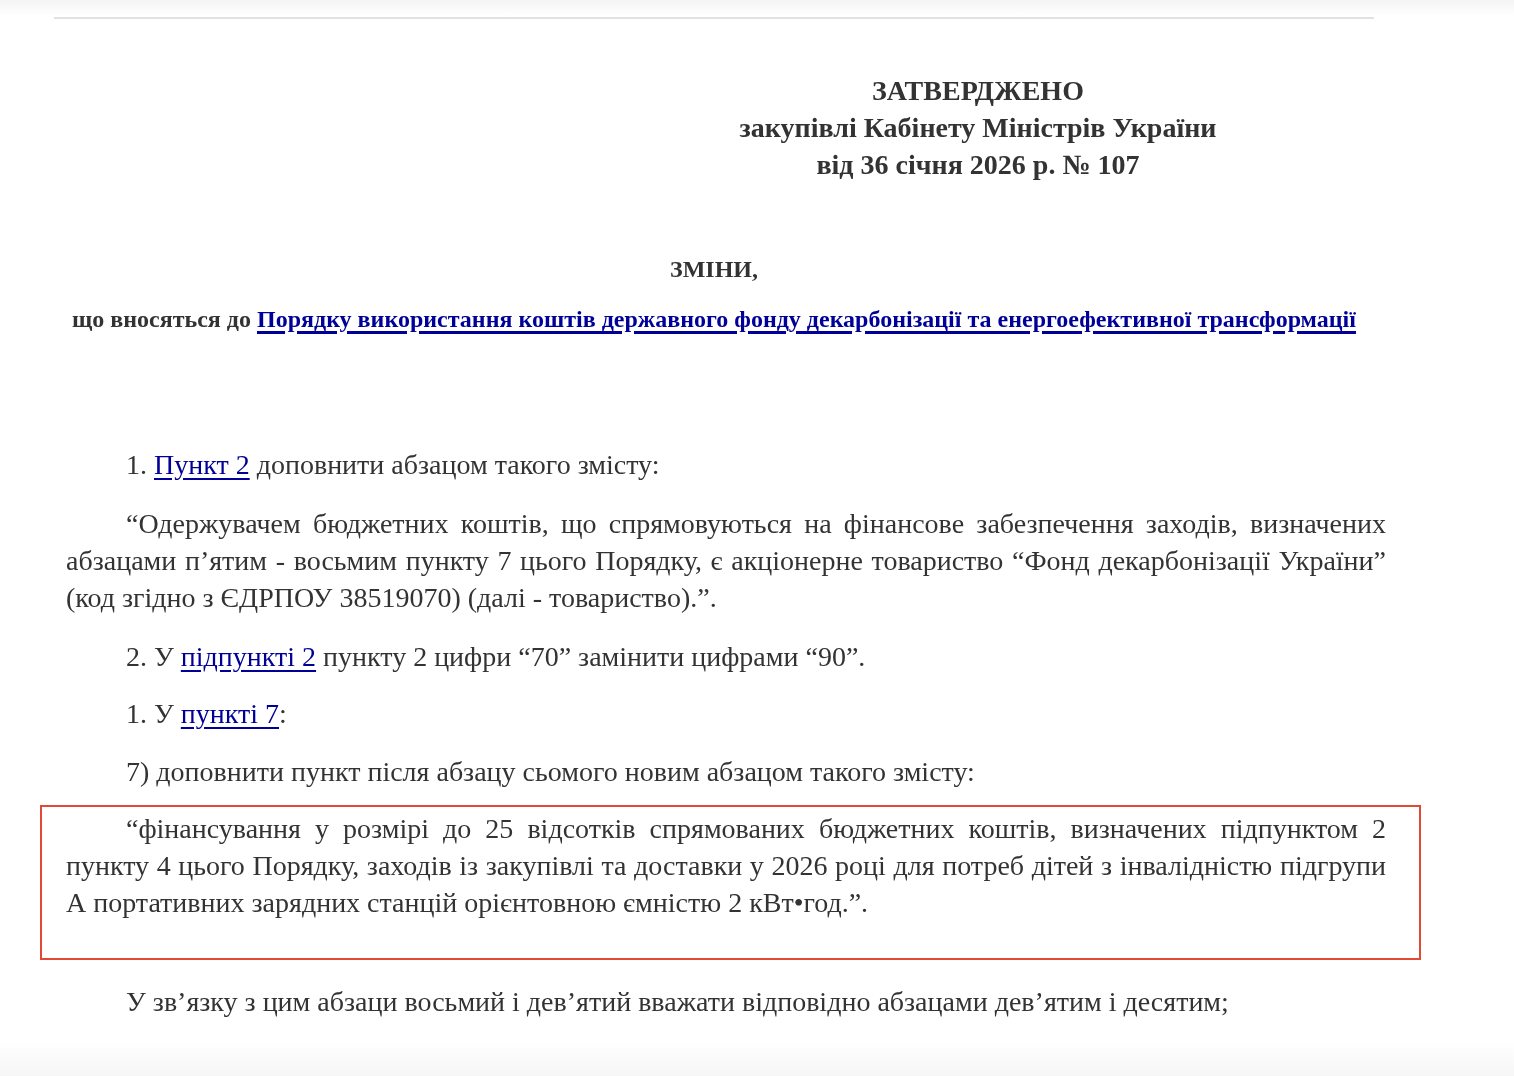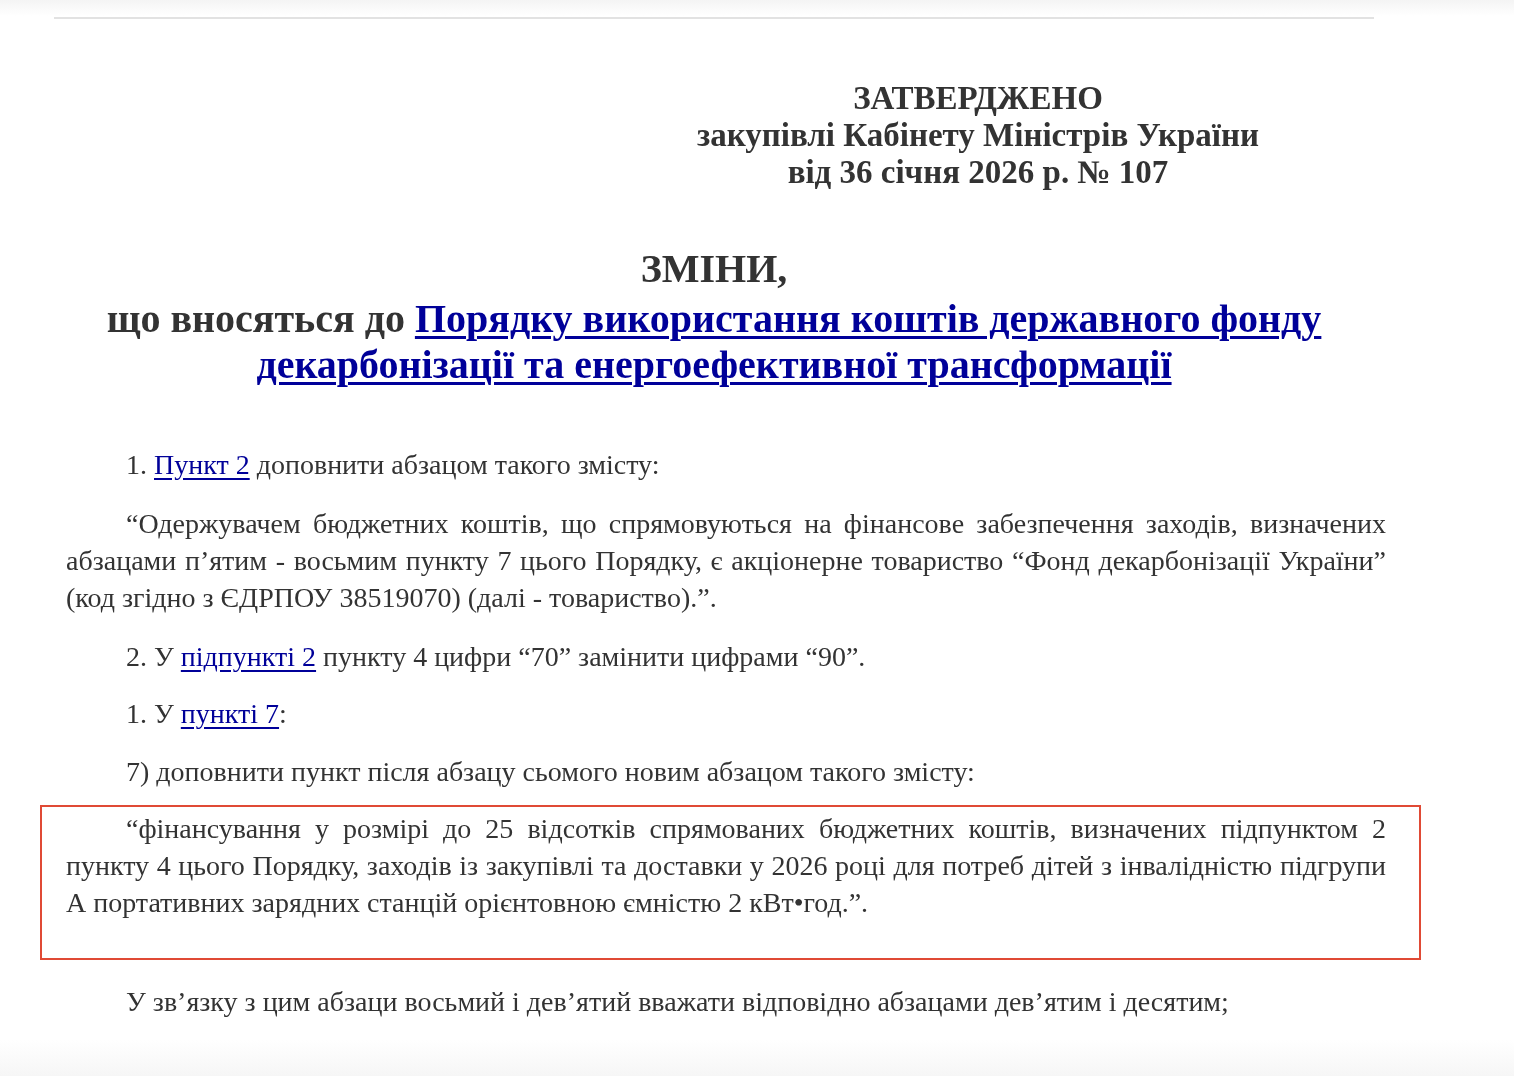--- a/index.html
+++ b/index.html
@@ -7,26 +7,26 @@
       width: 1514px; height: 1076px; overflow: hidden; position: relative;
       font-family: "Liberation Serif", "DejaVu Serif", serif;
       color: #333333;
       background: linear-gradient(to bottom, #f4f4f4 0px, #ffffff 16px, #ffffff 1040px, #f6f6f6 1076px);
     }
     .top-rule {
       position: absolute; left: 54px; top: 17px; width: 1320px; height: 2px;
       background: #e2e2e2;
     }
     .approval {
-      position: absolute; left: 680px; top: 80px; width: 596px;
-      text-align: center; font-weight: bold; font-size: 33px; line-height: 37px; color: #333;
+      position: absolute; left: 680px; top: 72px; width: 596px;
+      text-align: center; font-weight: bold; font-size: 28px; line-height: 37px; color: #333;
     }
     .title-block {
       position: absolute; left: 54px; top: 246px; width: 1320px;
-      text-align: center; font-weight: bold; font-size: 40px; line-height: 46px; color: #333;
+      text-align: center; font-weight: bold; font-size: 24px; line-height: 46px; color: #333;
     }
     .title-block .t1 { margin-bottom: 4px; }
     a { color: #000099; text-decoration: underline; text-underline-offset: 4px; }
     .title-block a { text-decoration-thickness: 3px; text-align: center; }
     .para {
       position: absolute; left: 66px; width: 1320px;
       font-size: 28px; line-height: 37px; color: #333;
       text-align: justify; text-indent: 60px; margin: 0;
     }
     .hl-box {
@@ -49,21 +49,21 @@
   <div class="t1">ЗМІНИ,</div>
   <div>
     <span>що вносяться до </span><a href="#">Порядку використання коштів державного фонду декарбонізації та енергоефективної трансформації</a>
   </div>
 </div>
 
 <p class="para" style="top:446px;"><span>1. </span><a href="#">Пункт 2</a><span> доповнити абзацом такого змісту:</span></p>
 
 <p class="para" style="top:505px;">“Одержувачем бюджетних коштів, що спрямовуються на фінансове забезпечення заходів, визначених абзацами п’ятим - восьмим пункту 7 цього Порядку, є акціонерне товариство “Фонд декарбонізації України” (код згідно з ЄДРПОУ 38519070) (далі - товариство).”.</p>
 
-<p class="para" style="top:638px;"><span>2. У </span><a href="#">підпункті 2</a><span> пункту 4 цифри “70” замінити цифрами “90”.</span></p>
+<p class="para" style="top:638px;"><span>2. У </span><a href="#">підпункті 2</a><span> пункту 2 цифри “70” замінити цифрами “90”.</span></p>
 
 <p class="para" style="top:695px;"><span>1. У </span><a href="#">пункті 7</a><span>:</span></p>
 
 <p class="para" style="top:753px;">7) доповнити пункт після абзацу сьомого новим абзацом такого змісту:</p>
 
 <div class="hl-box"></div>
 <p class="para" style="top:810px; line-height:37px;">“фінансування у розмірі до 25 відсотків спрямованих бюджетних коштів, визначених підпунктом 2 пункту 4 цього Порядку, заходів із закупівлі та доставки у 2026 році для потреб дітей з інвалідністю підгрупи А портативних зарядних станцій орієнтовною ємністю 2 кВт•год.”.</p>
 
 <p class="para" style="top:983px;">У зв’язку з цим абзаци восьмий і дев’ятий вважати відповідно абзацами дев’ятим і десятим;</p>
 

